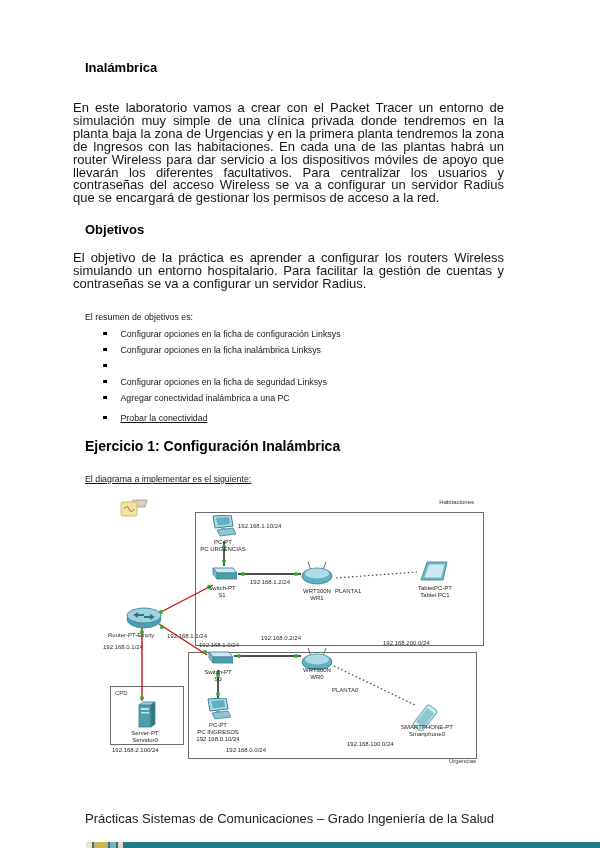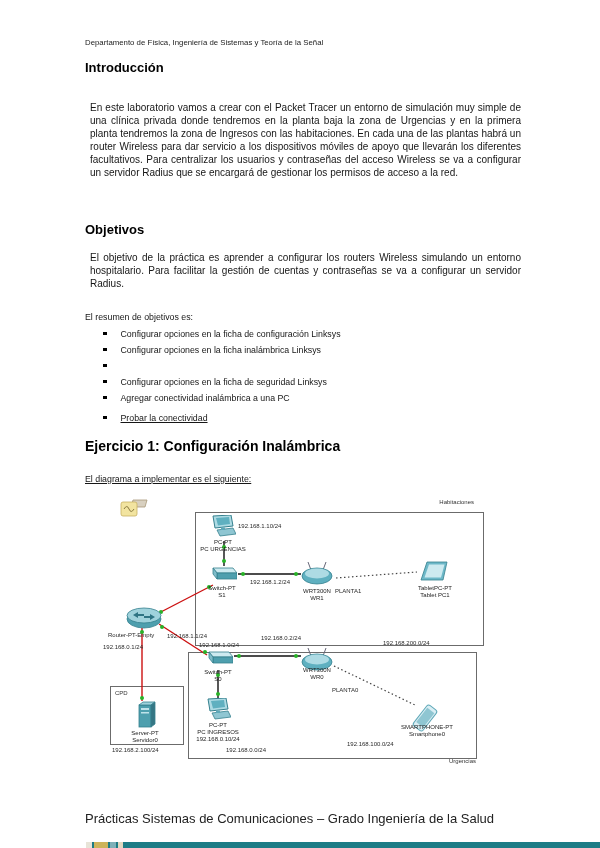--- a/index.html
+++ b/index.html
@@ -1,21 +1,21 @@
 <!DOCTYPE html>
 <html><head>
 <meta charset="utf-8">
 <style>
   html,body{margin:0;padding:0;background:#ffffff;}
   .page{position:relative;width:600px;height:848px;background:#fff;overflow:hidden;
         font-family:"Liberation Sans",sans-serif;color:#1a1a1a;}
   .abs{position:absolute;}
   .hdr{left:85px;top:38px;font-size:7.8px;color:#222;}
   .h2{left:85px;font-weight:bold;font-size:13px;color:#000;}
-  .body-p{left:90px;width:431px;font-size:10px;line-height:12.9px;text-align:justify;color:#161616;}
+  .body-p{left:73px;width:431px;font-size:13px;line-height:12.9px;text-align:justify;color:#161616;}
   .lead{left:85px;font-size:8.8px;color:#161616;}
   .h2b{left:85px;font-weight:bold;font-size:14px;color:#000;}
   ul.obj{left:103px;top:326px;margin:0;padding:0;list-style:none;width:400px;}
   ul.obj li{font-size:8.8px;line-height:16px;color:#161616;}
   ul.obj li:last-child{margin-top:4px;text-decoration:underline;}
   ul.obj li .sq{display:inline-block;width:3.5px;height:3.5px;background:#000;margin-right:14px;vertical-align:2px;}
   .ftr{left:85px;top:811px;font-size:13px;color:#222;}
 
   
   .diagram{left:95px;top:498px;width:430px;height:300px;font-size:6px;color:#222;}
@@ -27,23 +27,22 @@
   .links{position:absolute;left:0;top:0;}
 
   .strip{position:absolute;left:86px;top:842px;width:514px;height:6px;background:#1d7c86;overflow:hidden;}
   .strip i{position:absolute;top:0;height:6px;display:block;}
 </style>
 </head>
 <body>
 
 <div class="page">
 
-  <div class="abs hdr">Departamento de Física, Ingeniería de Sistemas y Teoría de la Señal</div>
-
-  <div class="abs h2" style="top:60px;">Introducción</div>
+
+  <div class="abs h2" style="top:60px;">Inalámbrica</div>
   <div class="abs body-p" style="top:102px;">En este laboratorio vamos a crear con el Packet Tracer un entorno de simulación muy simple de una clínica privada donde tendremos en la planta baja la zona de Urgencias y en la primera planta tendremos la zona de Ingresos con las habitaciones. En cada una de las plantas habrá un router Wireless para dar servicio a los dispositivos móviles de apoyo que llevarán los diferentes facultativos. Para centralizar los usuarios y contraseñas del acceso Wireless se va a configurar un servidor Radius que se encargará de gestionar los permisos de acceso a la red.</div>
 
   <div class="abs h2" style="top:222px;">Objetivos</div>
   <div class="abs body-p" style="top:252px;">El objetivo de la práctica es aprender a configurar los routers Wireless simulando un entorno hospitalario. Para facilitar la gestión de cuentas y contraseñas se va a configurar un servidor Radius.</div>
   <div class="abs lead" style="top:312px;">El resumen de objetivos es:</div>
 
   <ul class="abs obj">
     <li><span class="sq"></span><span>Configurar opciones en la ficha de configuración Linksys</span></li>
     <li><span class="sq"></span><span>Configurar opciones en la ficha inalámbrica Linksys</span></li>
     <li><span class="sq"></span></li>

